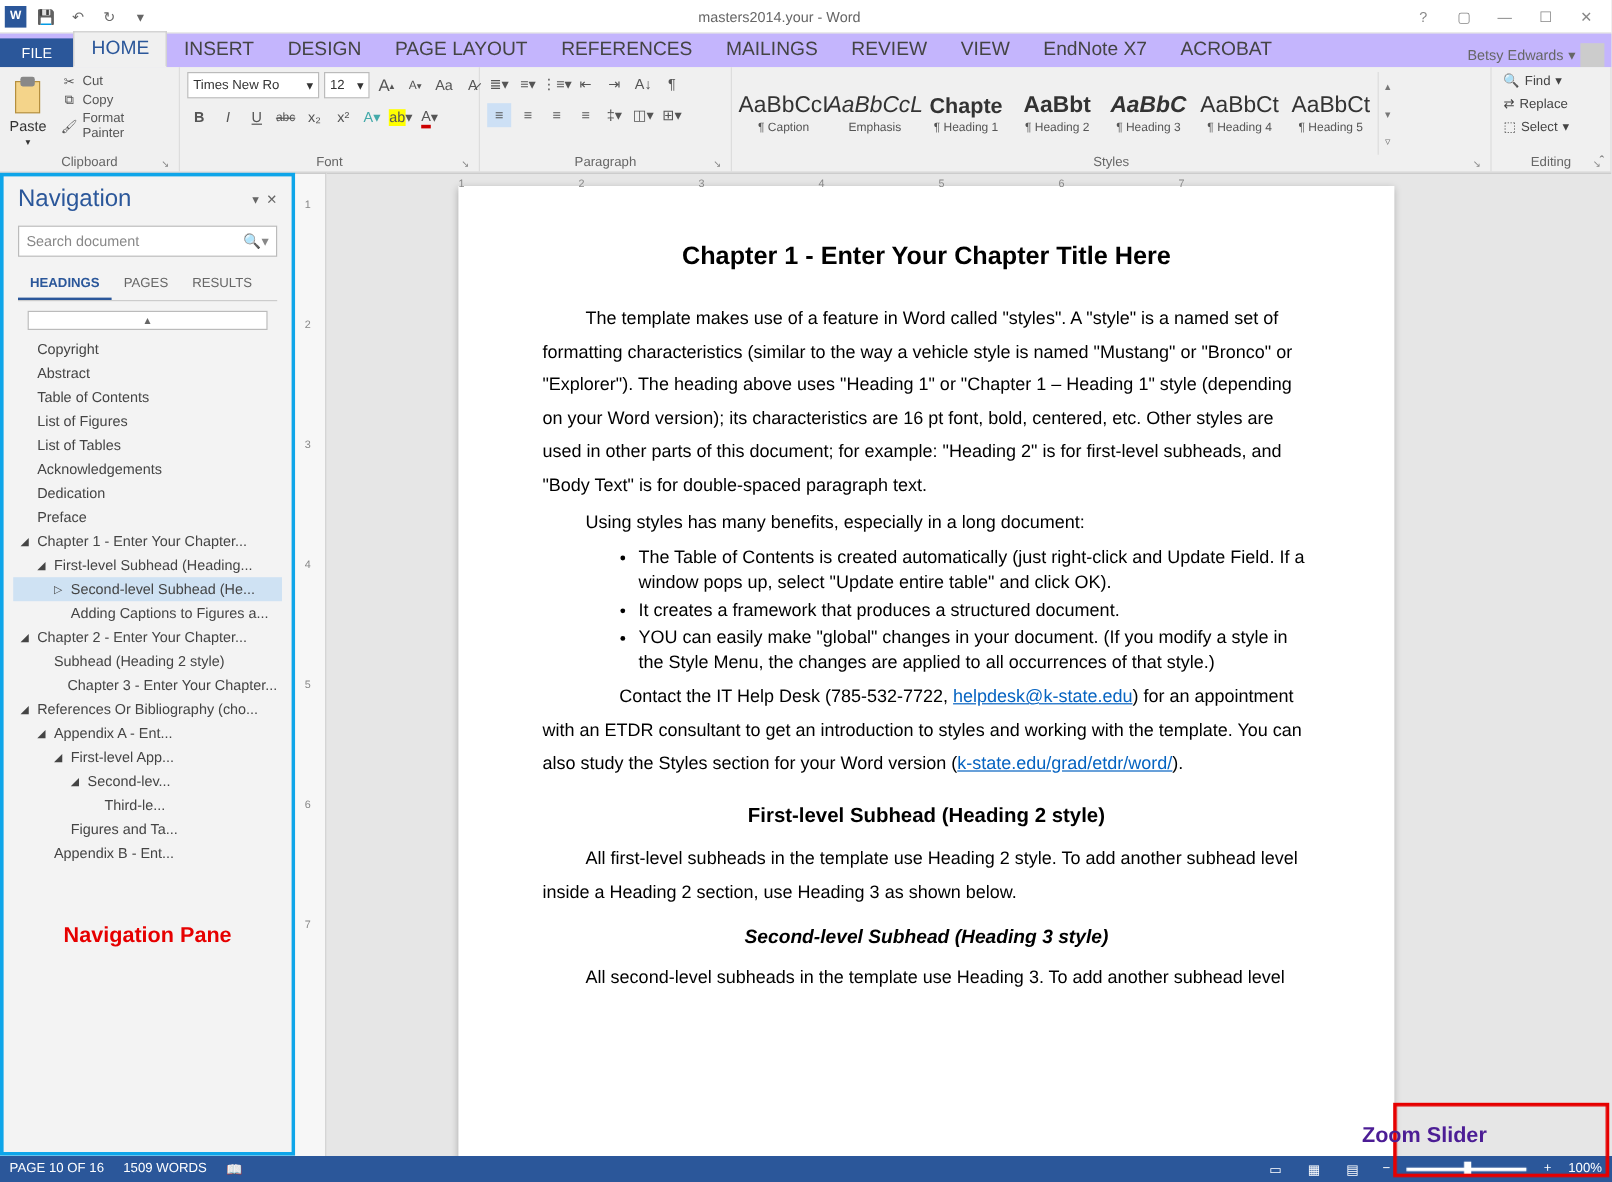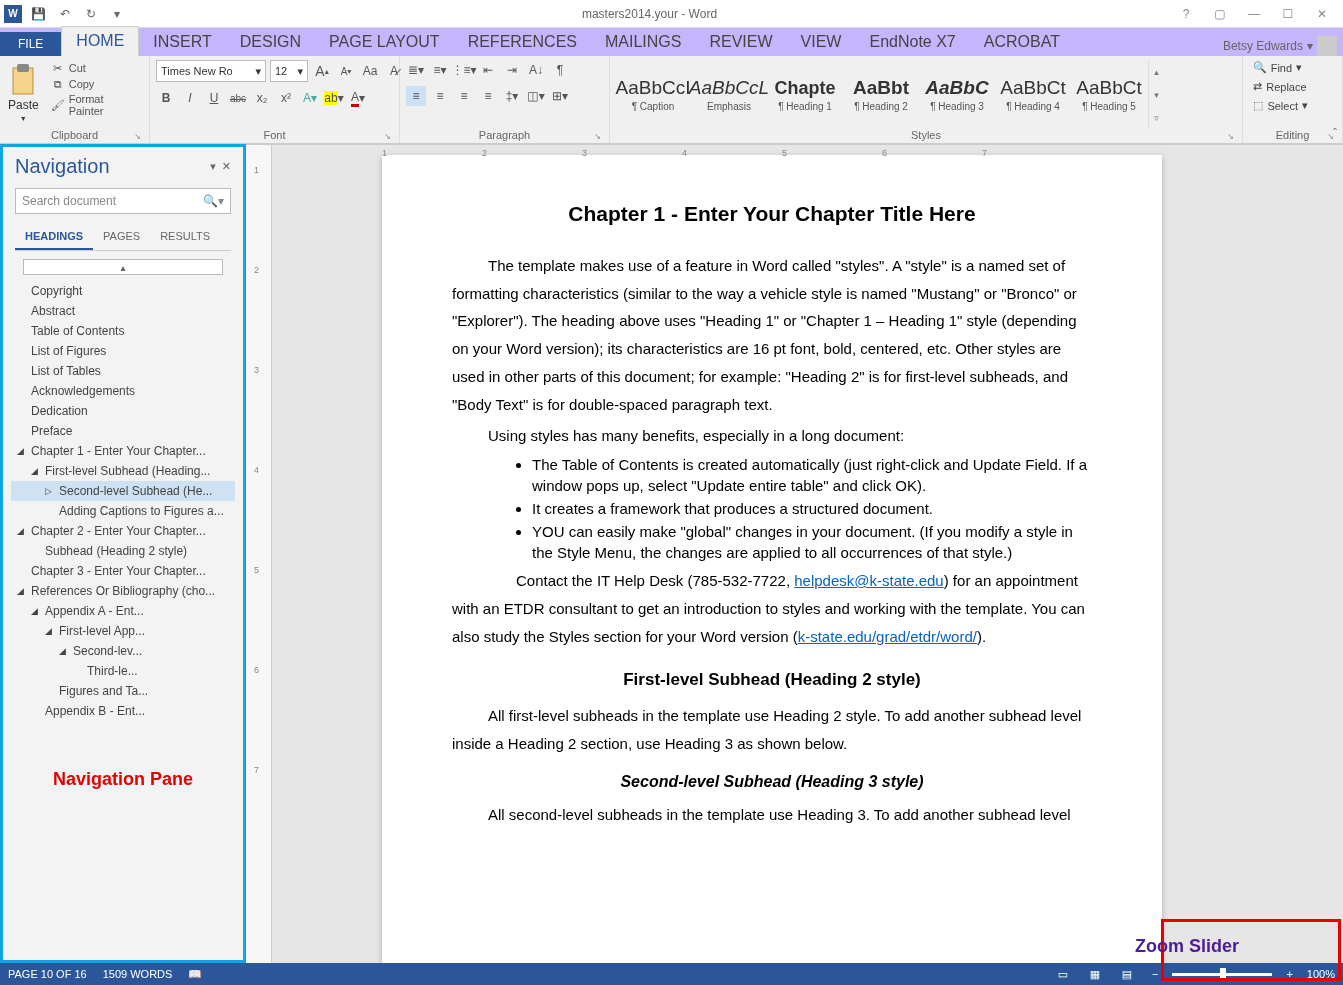--- a/index.html
+++ b/index.html
@@ -372,21 +372,21 @@
           <span>Adding Captions to Figures a...</span>
         </div>
         <div class="tree-item" style="padding-left: 6px;">
           <span class="tree-caret">◢</span>
           <span>Chapter 2 -  Enter Your Chapter...</span>
         </div>
         <div class="tree-item" style="padding-left: 20px;">
           <span class="tree-caret"></span>
           <span>Subhead (Heading 2 style)</span>
         </div>
-        <div class="tree-item" style="padding-left: 6px;">
+        <div class="tree-item" style="padding-left: 6px; justify-content: flex-end;">
           <span class="tree-caret"></span>
           <span>Chapter 3 -  Enter Your Chapter...</span>
         </div>
         <div class="tree-item" style="padding-left: 6px;">
           <span class="tree-caret">◢</span>
           <span>References Or Bibliography (cho...</span>
         </div>
         <div class="tree-item" style="padding-left: 20px;">
           <span class="tree-caret">◢</span>
           <span>Appendix A -  Ent...</span>

